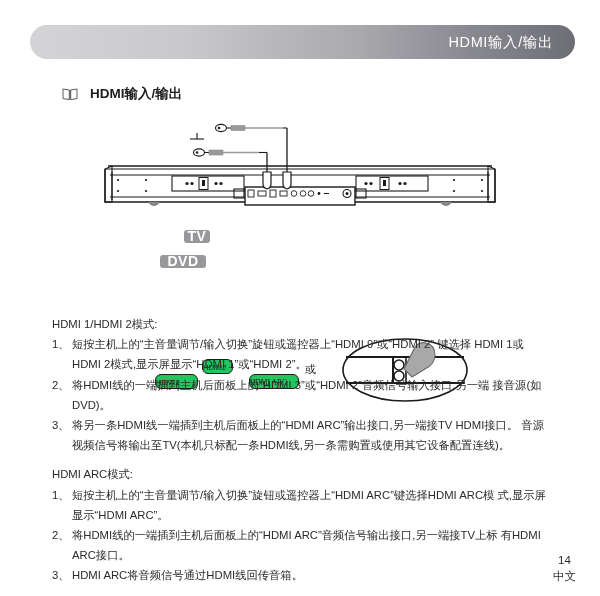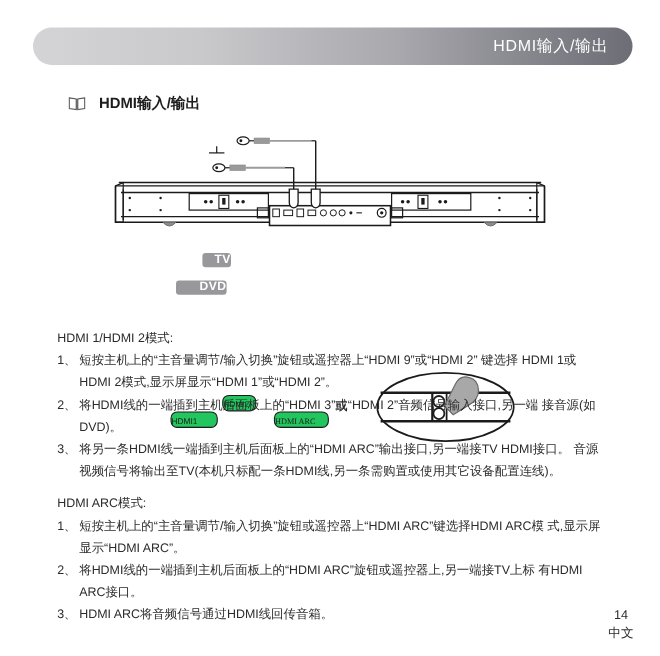--- a/index.html
+++ b/index.html
@@ -63,25 +63,25 @@
     width: 600px;
     height: 180px;
   }
   .diagram svg { display:block; }
 
   
   .dev-chip {
     position: absolute;
     background: #98989c;
     color: #ffffff;
-    font-size: 11px;
+    font-size: 14px;
     font-weight: bold;
     letter-spacing: .5px;
     border-radius: 3px;
-    text-align: right;
+    text-align: center;
     line-height: 13px;
   }
   #tv-chip  { left: 184px; top: 120px; width: 26px; height: 13px; }
   #dvd-chip { left: 160px; top: 145px; width: 46px; height: 13px; }
 
   
   .port-label {
     position: absolute;
     border: 1.1px solid #1b1b1b;
     border-radius: 6px;
@@ -103,21 +103,21 @@
     left: 305px;
     top: 252px;
     font-size: 11px;
     color: #1b1b1b;
   }
 
   
   .body-text {
     position: absolute;
     left: 52px;
-    top: 298px;
+    top: 314px;
     width: 500px;
     font-size: 11.3px;
     line-height: 20.2px;
     color: #2b2b2b;
   }
   .mode-head { margin: 0 0 0 0; }
   .item { display: flex; margin: 0; }
   .item-num { width: 20px; flex: 0 0 20px; }
   .item-body { flex: 1; }
   .gap-block { height: 9px; }
@@ -305,21 +305,21 @@
     <span class="item-num">1、</span>
     <span class="item-body">
       <span>短按主机上的“主音量调节/输入切换”旋钮或遥控器上“HDMI ARC”键选择HDMI ARC模</span>
       <span>式,显示屏显示“HDMI ARC”。</span>
     </span>
   </div>
 
   <div class="item">
     <span class="item-num">2、</span>
     <span class="item-body">
-      <span>将HDMI线的一端插到主机后面板上的“HDMI ARC”旋钮或遥控器上,另一端接TV上标</span>
+      <span>将HDMI线的一端插到主机后面板上的“HDMI ARC”音频信号输出接口,另一端接TV上标</span>
       <span>有HDMI ARC接口。</span>
     </span>
   </div>
 
   <div class="item">
     <span class="item-num">3、</span>
     <span class="item-body">
       <span>HDMI ARC将音频信号通过HDMI线回传音箱。</span>
     </span>
   </div>

